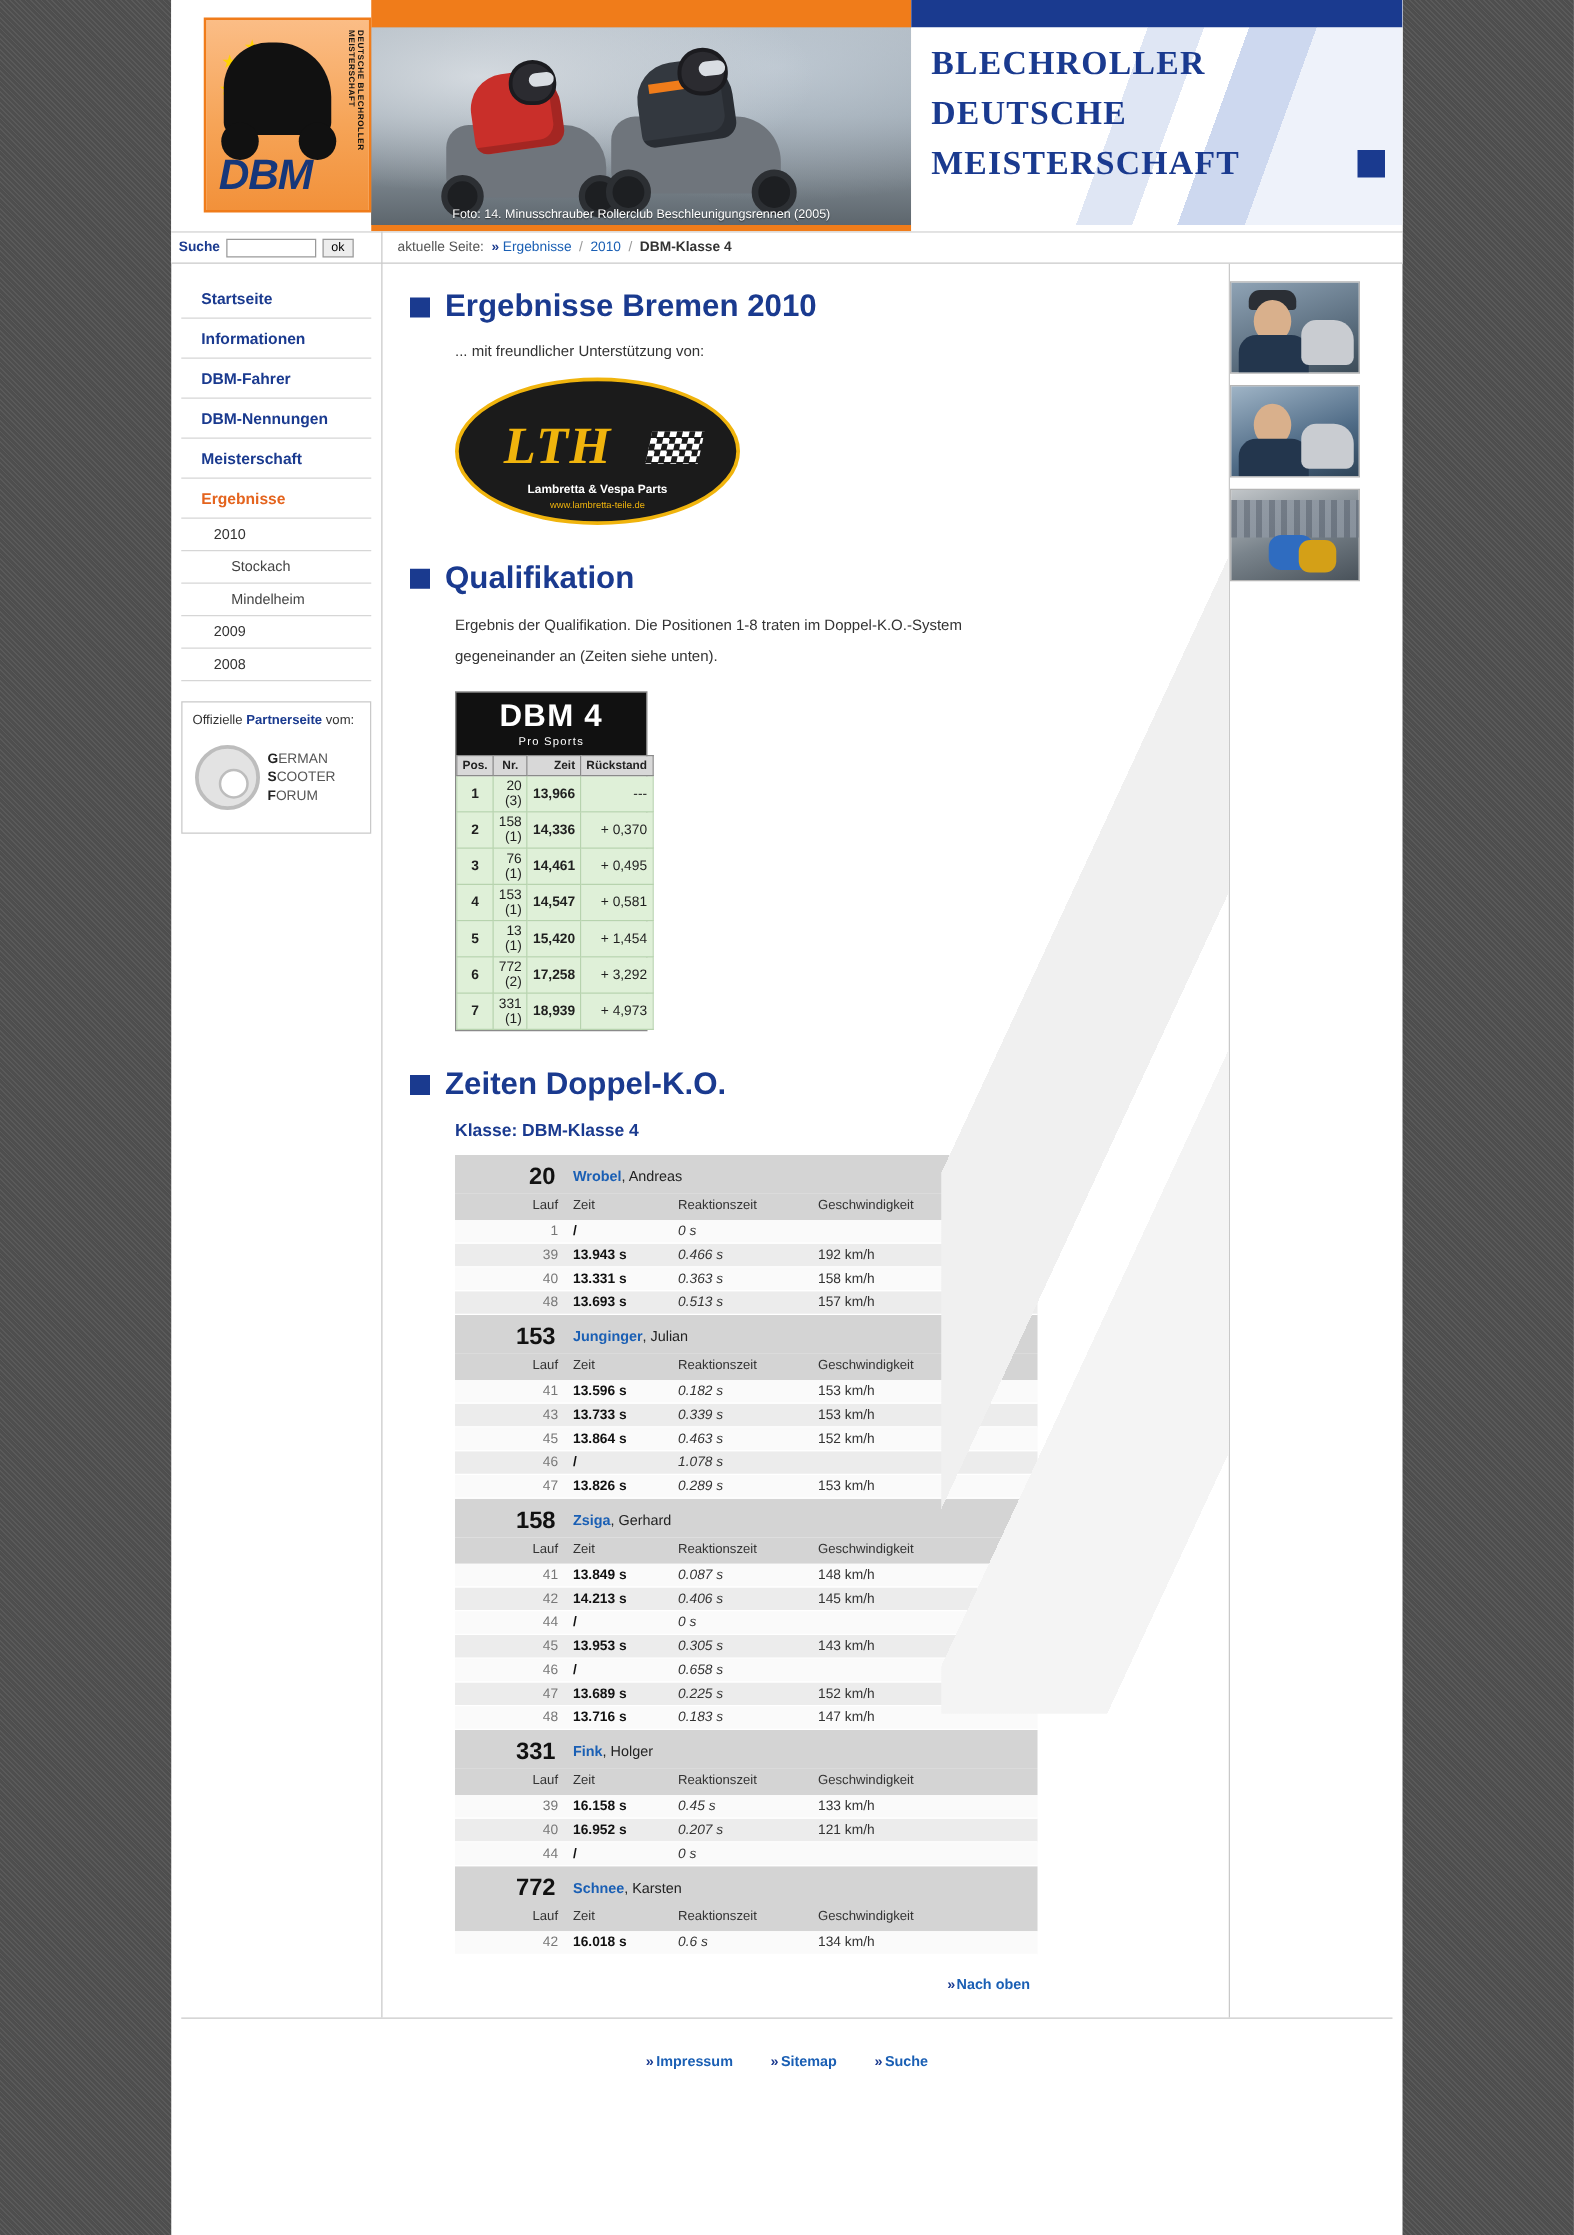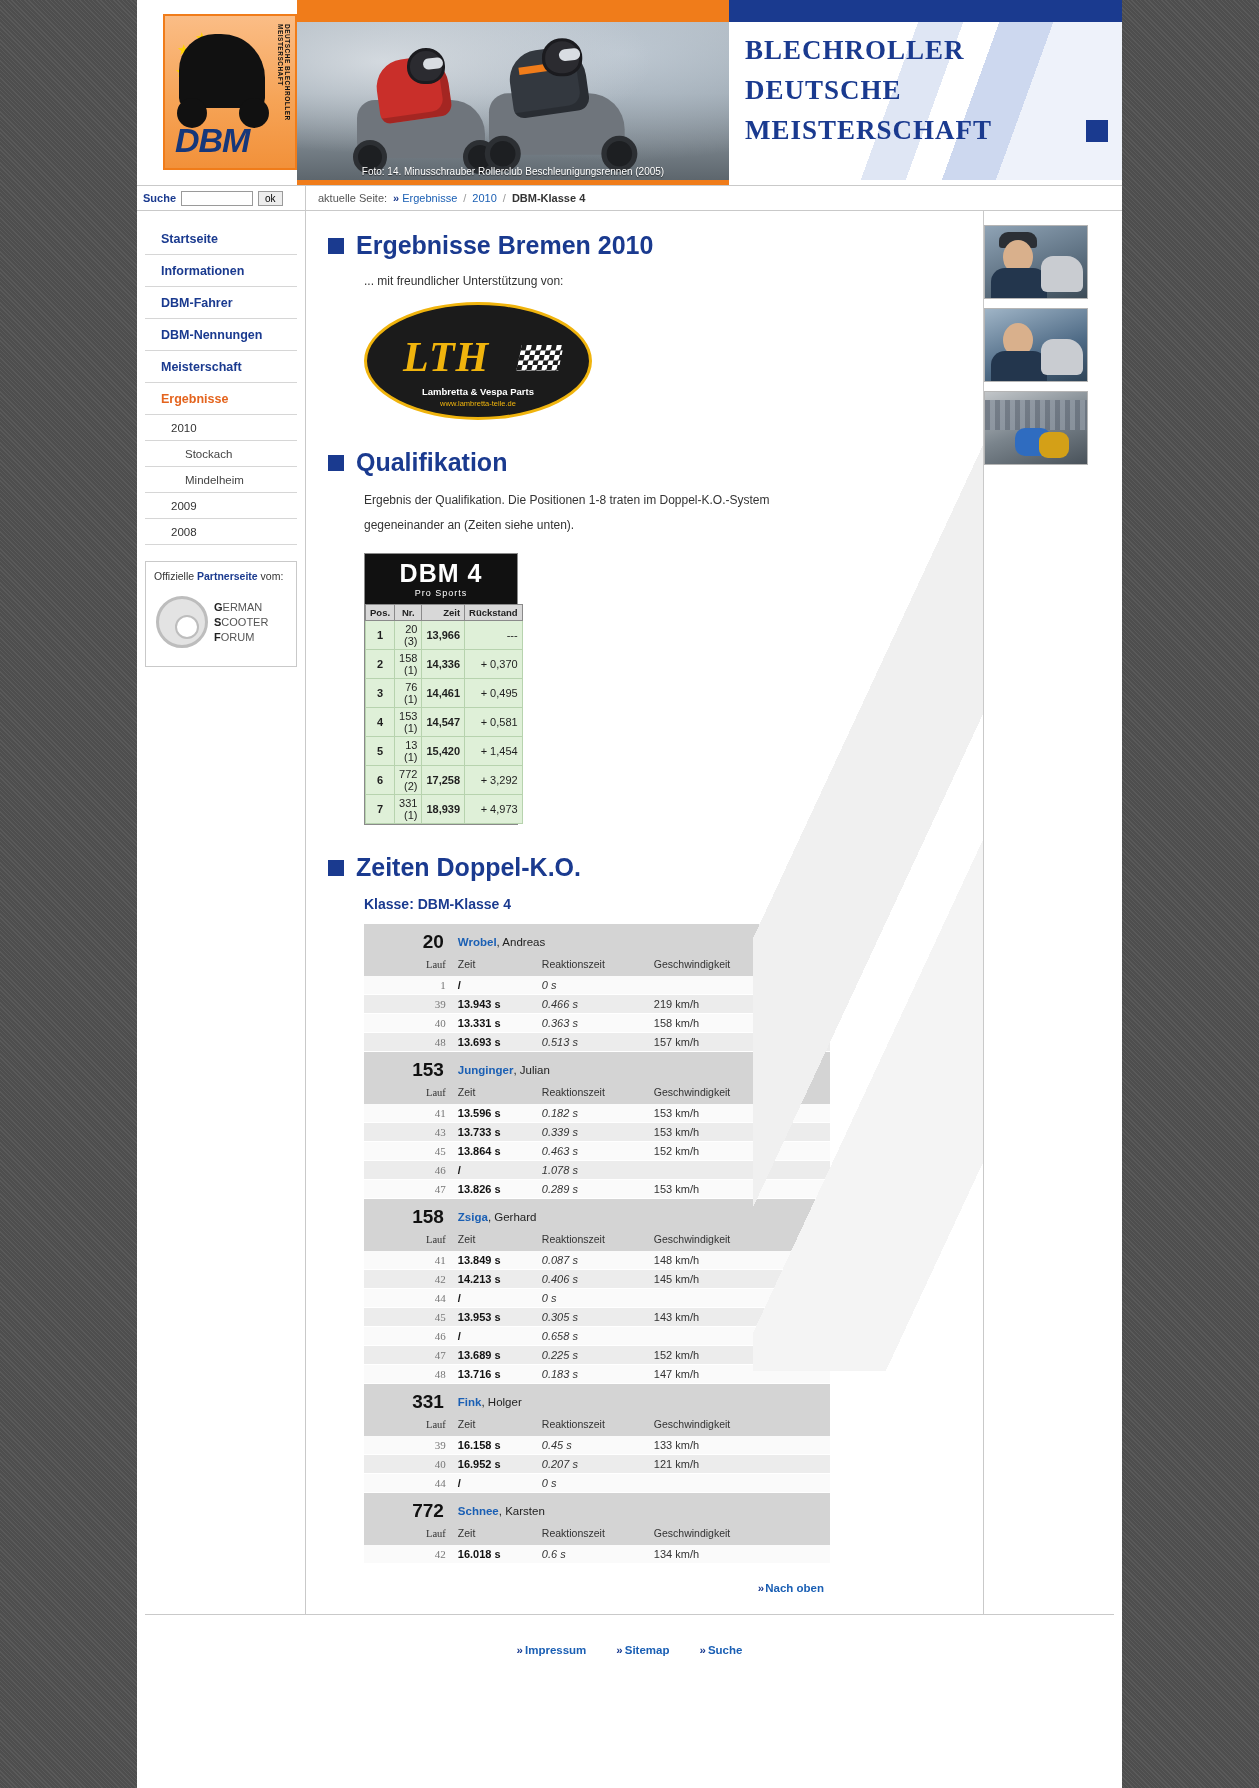--- a/index.html
+++ b/index.html
@@ -421,21 +421,21 @@
     color: #333;
     padding: 3px 6px 6px 6px;
     border: none;
   }
   table.kotab tr.run td {
     padding: 3px 6px;
     border-bottom: 1px solid #ffffff;
   }
   table.kotab tr.run.alt td { background: #ececec; }
   table.kotab tr.run td { background: #fafafa; }
-  table.kotab td.lauf { width: 86px; text-align: right; color: #777; padding-right: 10px; font-family: Liberation Serif, serif; }
+  table.kotab td.lauf { width: 86px; text-align: right; color: #777; padding-right: 10px; }
   table.kotab td.zeit { width: 84px; font-weight: bold; color: #111; }
   table.kotab td.rt { width: 112px; font-style: italic; color: #333; }
   table.kotab td.kmh { color: #333; }
   .nachoben {
     margin: 18px 0 0 0;
     text-align: right;
     padding-right: 6px;
     font-size: 11.5px;
   }
   .nachoben a { color: #1a5fb4; text-decoration: none; font-weight: bold; }
@@ -731,21 +731,21 @@
                 <tr class="run">
                   <td class="lauf">1</td>
                   <td class="zeit">/</td>
                   <td class="rt">0 s</td>
                   <td class="kmh"></td>
                 </tr>
                 <tr class="run alt">
                   <td class="lauf">39</td>
                   <td class="zeit">13.943 s</td>
                   <td class="rt">0.466 s</td>
-                  <td class="kmh">219 km/h</td>
+                  <td class="kmh">192 km/h</td>
                 </tr>
                 <tr class="run">
                   <td class="lauf">40</td>
                   <td class="zeit">13.331 s</td>
                   <td class="rt">0.363 s</td>
                   <td class="kmh">158 km/h</td>
                 </tr>
                 <tr class="run alt">
                   <td class="lauf">48</td>
                   <td class="zeit">13.693 s</td>

